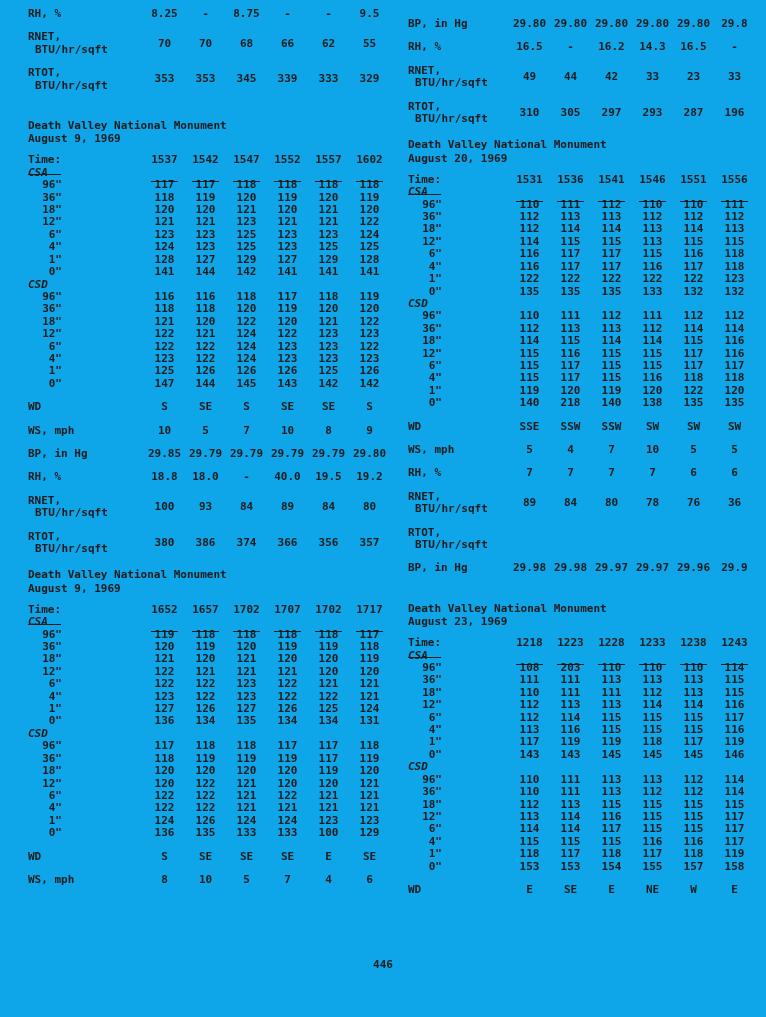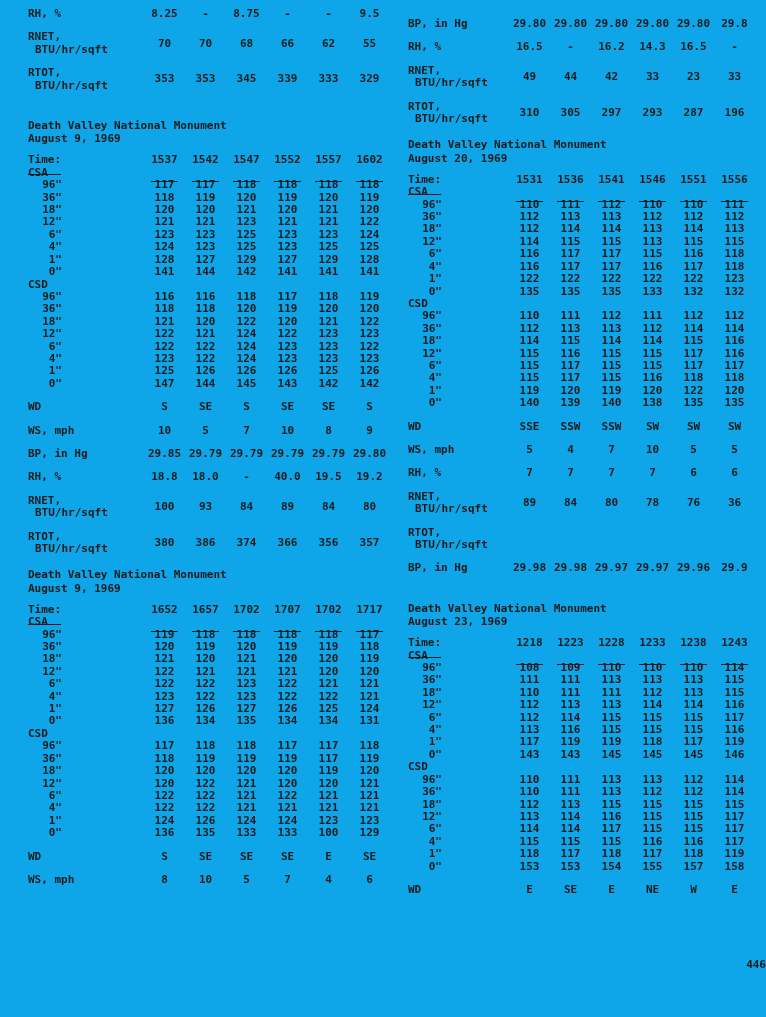--- a/index.html
+++ b/index.html
@@ -32,34 +32,34 @@
   .metric { margin-top: 11px; }
   .col > .metric:first-child { margin-top: 0; }
   .sub { padding-left: 7px; }
 
   .header { margin-top: 13px; margin-bottom: 9px; line-height: 13.2px; }
   .header.biggap { margin-top: 27px; }
 
   .time .lbl .tl { border-bottom: 1.4px solid currentColor; padding-bottom: 8px; }
   .tu { border-bottom: 1.4px solid currentColor; padding-bottom: 15px; }
 
-  .group-label { line-height: 12.4px; }
+  .group-label { line-height: 12.4px; font-style: italic; }
   .group.gapped { }
   .depth-row .lbl .d {
     display: inline-block;
     width: 34px;
     text-align: right;
   }
 
   .page-number {
     position: absolute;
     top: 958px;
     left: 0;
     right: 0;
-    text-align: right;
+    text-align: center;
   }
 </style>
 </head>
 <body>
 
 <div class="page">
   <div class="col col-left">
       <div class="row metric">
         <div class="lbl">
           <div>RH, %</div>
@@ -839,21 +839,21 @@
             <span class="cell">119</span>
             <span class="cell">120</span>
             <span class="cell">122</span>
             <span class="cell">120</span>
           </div>
         </div>
         <div class="row depth-row">
           <div class="lbl"><span class="d">0"</span></div>
           <div class="vals">
             <span class="cell">140</span>
-            <span class="cell">139</span>
+            <span class="cell">218</span>
             <span class="cell">140</span>
             <span class="cell">138</span>
             <span class="cell">135</span>
             <span class="cell">135</span>
           </div>
         </div>
       </div>
       <div class="row metric">
         <div class="lbl">
           <div>WD</div>
@@ -940,21 +940,21 @@
           <span class="cell"><span class="tu">1238</span></span>
           <span class="cell"><span class="tu">1243</span></span>
         </div>
       </div>
       <div class="group">
         <div class="group-label">CSA</div>
         <div class="row depth-row">
           <div class="lbl"><span class="d">96"</span></div>
           <div class="vals">
             <span class="cell">108</span>
-            <span class="cell">109</span>
+            <span class="cell">203</span>
             <span class="cell">110</span>
             <span class="cell">110</span>
             <span class="cell">110</span>
             <span class="cell">114</span>
           </div>
         </div>
         <div class="row depth-row">
           <div class="lbl"><span class="d">36"</span></div>
           <div class="vals">
             <span class="cell">111</span>

